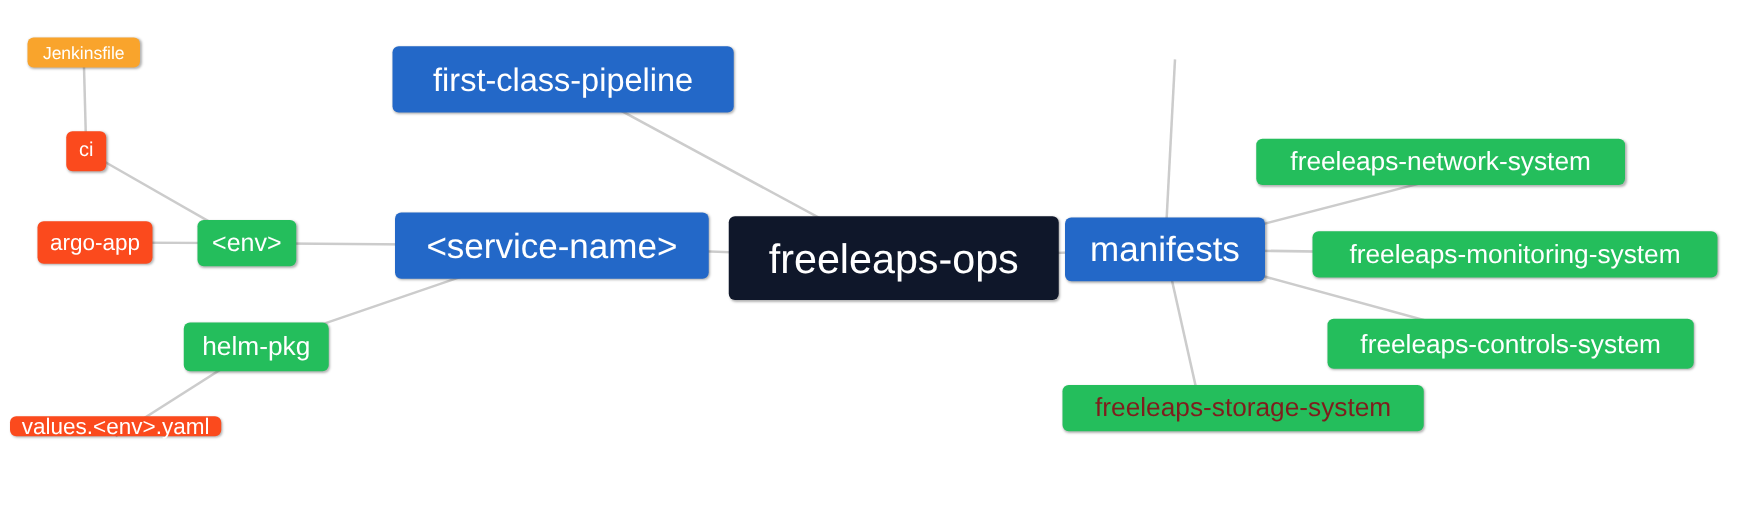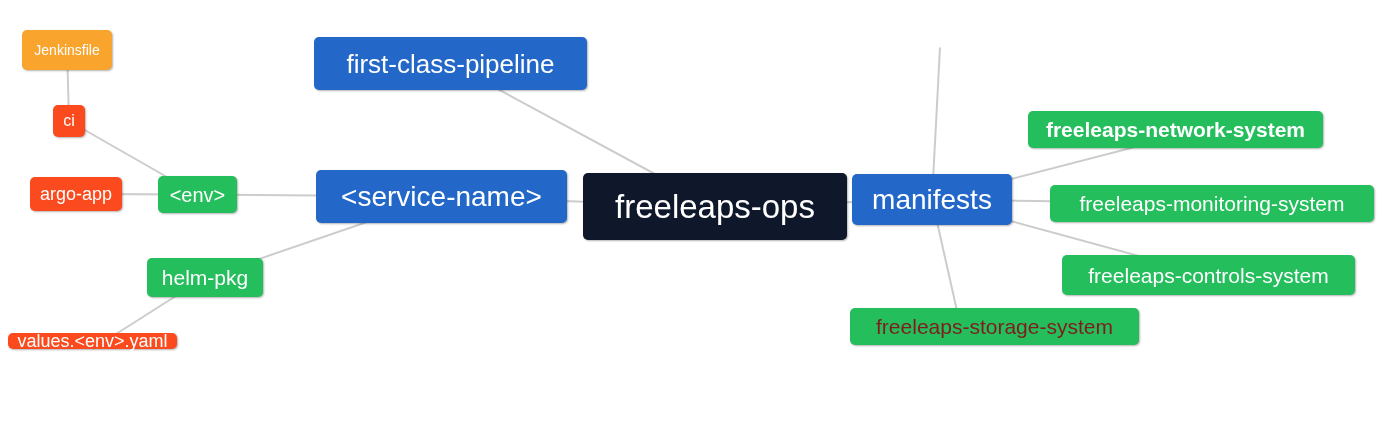--- a/index.html
+++ b/index.html
@@ -65,19 +65,19 @@
   <div class="node-layer">
       <div class="node" style="left: 583px; top: 173px; width: 264px; height: 67px; font-size: 33px; background: #0f172a; color: rgb(255, 255, 255);">freeleaps-ops</div>
       <div class="node" style="left: 314px; top: 37px; width: 273px; height: 53px; font-size: 26px; background: rgb(35, 104, 200); color: rgb(255, 255, 255);">first-class-pipeline</div>
       <div class="node" style="left: 316px; top: 170px; width: 251px; height: 53px; font-size: 28px; background: rgb(35, 104, 200); color: rgb(255, 255, 255);">&lt;service-name&gt;</div>
       <div class="node" style="left: 852px; top: 174px; width: 160px; height: 51px; font-size: 28px; background: rgb(35, 104, 200); color: rgb(255, 255, 255);">manifests</div>
       <div class="node" style="left: 158px; top: 176px; width: 79px; height: 37px; font-size: 20px; background: rgb(36, 190, 92); color: rgb(255, 255, 255);">&lt;env&gt;</div>
       <div class="node" style="left: 147px; top: 258px; width: 116px; height: 39px; font-size: 21px; background: rgb(36, 190, 92); color: rgb(255, 255, 255);">helm-pkg</div>
       <div class="node" style="left: 53px; top: 105px; width: 32px; height: 32px; font-size: 16px; background: rgb(251, 74, 29); color: rgb(255, 255, 255);">ci</div>
       <div class="node" style="left: 30px; top: 177px; width: 92px; height: 34px; font-size: 18px; background: rgb(251, 74, 29); color: rgb(255, 255, 255);">argo-app</div>
       <div class="node" style="left: 8px; top: 333px; width: 169px; height: 16px; font-size: 18px; background: rgb(251, 74, 29); color: rgb(255, 255, 255);">values.&lt;env&gt;.yaml</div>
-      <div class="node" style="left: 22px; top: 30px; width: 90px; height: 40px; font-size: 14px; background: rgb(249, 164, 44); color: rgb(255, 255, 255);">Jenkinsfile</div>
-      <div class="node" style="left: 1028px; top: 111px; width: 295px; height: 37px; font-size: 21px; background: rgb(36, 190, 92); color: rgb(255, 255, 255); font-weight: bold;">freeleaps-network-system</div>
+      <div class="node" style="left: 22px; top: 30px; width: 90px; height: 24px; font-size: 14px; background: rgb(249, 164, 44); color: rgb(255, 255, 255);">Jenkinsfile</div>
+      <div class="node" style="left: 1005px; top: 111px; width: 295px; height: 37px; font-size: 21px; background: rgb(36, 190, 92); color: rgb(255, 255, 255);">freeleaps-network-system</div>
       <div class="node" style="left: 1050px; top: 185px; width: 324px; height: 37px; font-size: 21px; background: rgb(36, 190, 92); color: rgb(255, 255, 255);">freeleaps-monitoring-system</div>
       <div class="node" style="left: 1062px; top: 255px; width: 293px; height: 40px; font-size: 21px; background: rgb(36, 190, 92); color: rgb(255, 255, 255);">freeleaps-controls-system</div>
       <div class="node" style="left: 816px; top: 308px; width: 289px; height: 37px; font-size: 21px; background: rgb(36, 190, 92); color: #7f1d1d; margin-left: 34px;">freeleaps-storage-system</div>
     </div>
 </div>
 
 </body></html>

